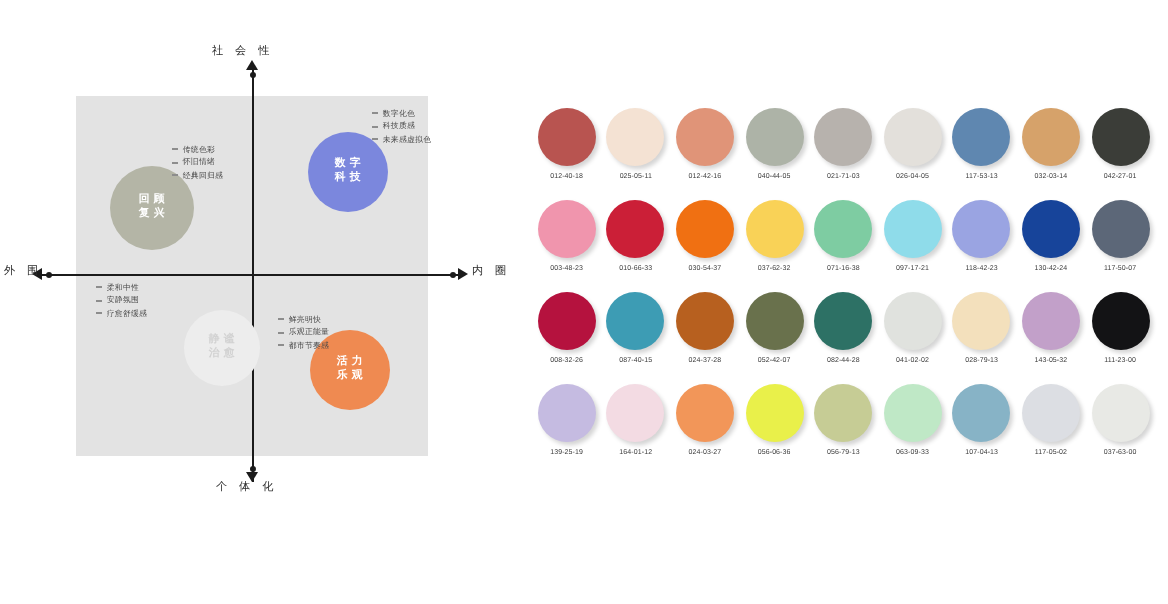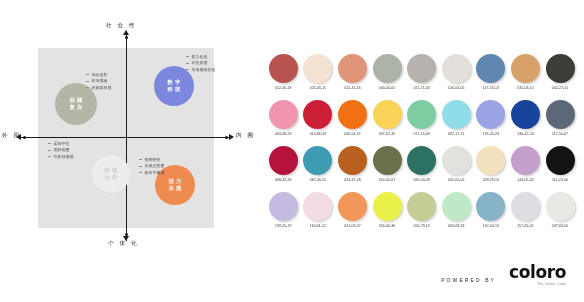--- a/index.html
+++ b/index.html
@@ -374,21 +374,14 @@
           <div class="chip" style="background: rgb(220, 222, 227);"></div>
           <div class="code">117-05-02</div>
         </div>
         <div class="swatch-cell">
           <div class="chip" style="background: rgb(232, 233, 229);"></div>
           <div class="code">037-63-00</div>
         </div>
       </div>
     </div>
 
-  <div id="footer">
-    <div class="powered">POWERED BY</div>
-    <div class="logo-wrap">
-      <div class="logo">coloro</div>
-      <div class="logo-tag">The Colour Code</div>
-    </div>
-  </div>
 
 </div>
 
 </body></html>

